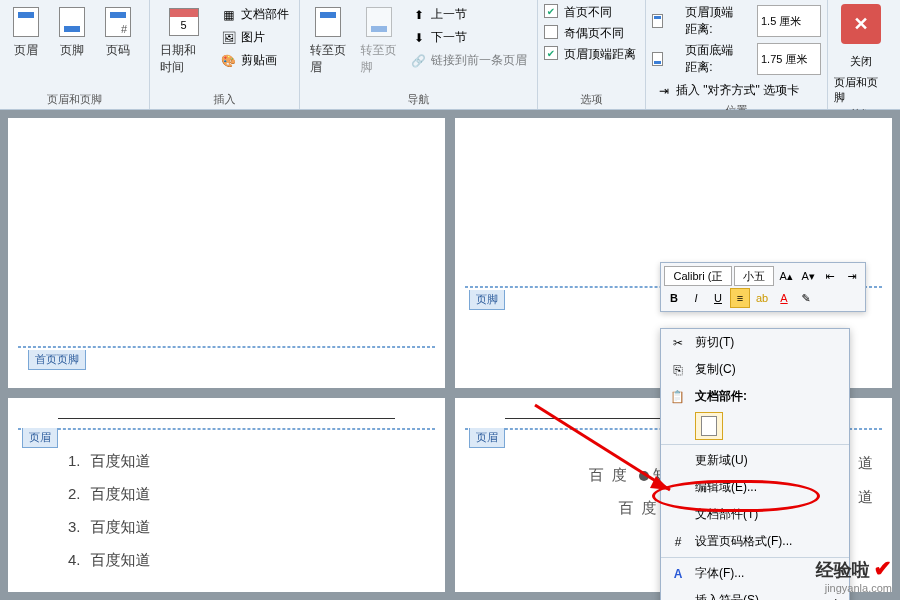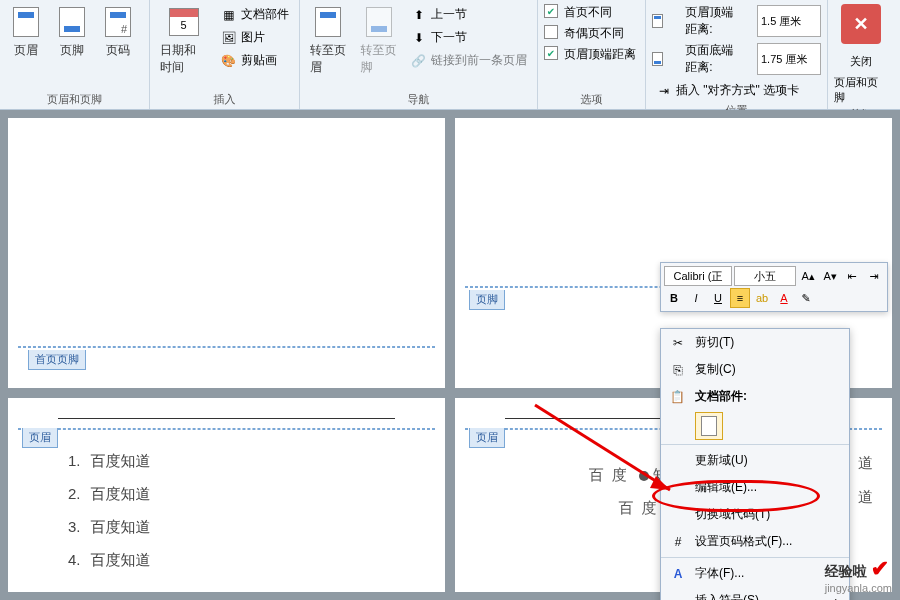--- a/index.html
+++ b/index.html
@@ -75,21 +75,21 @@
 .ctx-menu .mi { display: flex; align-items: center; gap: 8px; padding: 5px 8px; cursor: pointer; }
 .ctx-menu .mi .ic { width: 18px; text-align: center; }
 .ctx-menu .sep { height: 1px; background: #c8d4e0; margin: 2px 0; }
 .ctx-menu .opt-box { margin: 2px 0 4px 34px; width: 28px; height: 28px; border: 1px solid #d6a620; background: #fff5d6; display: flex; align-items: center; justify-content: center; }
 .opt-box .doc-mini { width: 16px; height: 20px; background: #fff; border: 1px solid #888; }
 
 .red-arrow { position: absolute; pointer-events: none; }
 .red-circle { position: absolute; border: 3px solid #e60000; border-radius: 50%/60%; width: 168px; height: 32px; pointer-events: none; }
 
 .watermark { position: absolute; right: 8px; bottom: 6px; font-size: 14px; color: #333; pointer-events: none; }
-.watermark b { font-size: 14px; }
+.watermark b { font-size: 18px; }
 .watermark .chk-mark { color: #e60000; font-size: 22px; font-weight: bold; }
 .watermark .sub { font-size: 11px; color: #888; display: block; text-align: right; }
 </style>
 </head>
 <body>
 
 <div class="ribbon">
   <div class="ribbon-group" style="width:150px">
     <div class="group-body">
       <div class="big-btn">
@@ -263,21 +263,21 @@
     <div class="page4-text">
       <div><span>百度</span><span class="dot"></span><span>知道</span>&nbsp;&nbsp;&nbsp;<span>百</span></div>
       <div><span>百度</span><span class="dot"></span><span>知道</span></div>
     </div>
   </div>
 </div>
 
 <div class="mini-toolbar" style="top:262px;left:660px">
   <div class="mt-row">
     <span class="mt-sel" style="width:68px">Calibri (正</span>
-    <span class="mt-sel" style="width:62px">小五</span>
+    <span class="mt-sel" style="width:40px">小五</span>
     <span class="mt-btn">A▴</span>
     <span class="mt-btn">A▾</span>
     <span class="mt-btn">⇤</span>
     <span class="mt-btn">⇥</span>
   </div>
   <div class="mt-row">
     <span class="mt-btn">
         <b>B</b>
       </span>
     <span class="mt-btn">
@@ -315,21 +315,21 @@
   <div class="mi">
       <span class="ic"></span>
       <span>更新域(U)</span>
     </div>
   <div class="mi">
       <span class="ic"></span>
       <span>编辑域(E)...</span>
     </div>
   <div class="mi">
       <span class="ic"></span>
-      <span>切换域代码(T)</span>
+      <span>文档部件(T)</span>
     </div>
   <div class="mi">
       <span class="ic">#</span>
       <span>设置页码格式(F)...</span>
     </div>
   <div class="sep"></div>
   <div class="mi">
       <span class="ic" style="color:#2a5ad6;font-weight:bold">A</span>
       <span>字体(F)...</span>
     </div>

